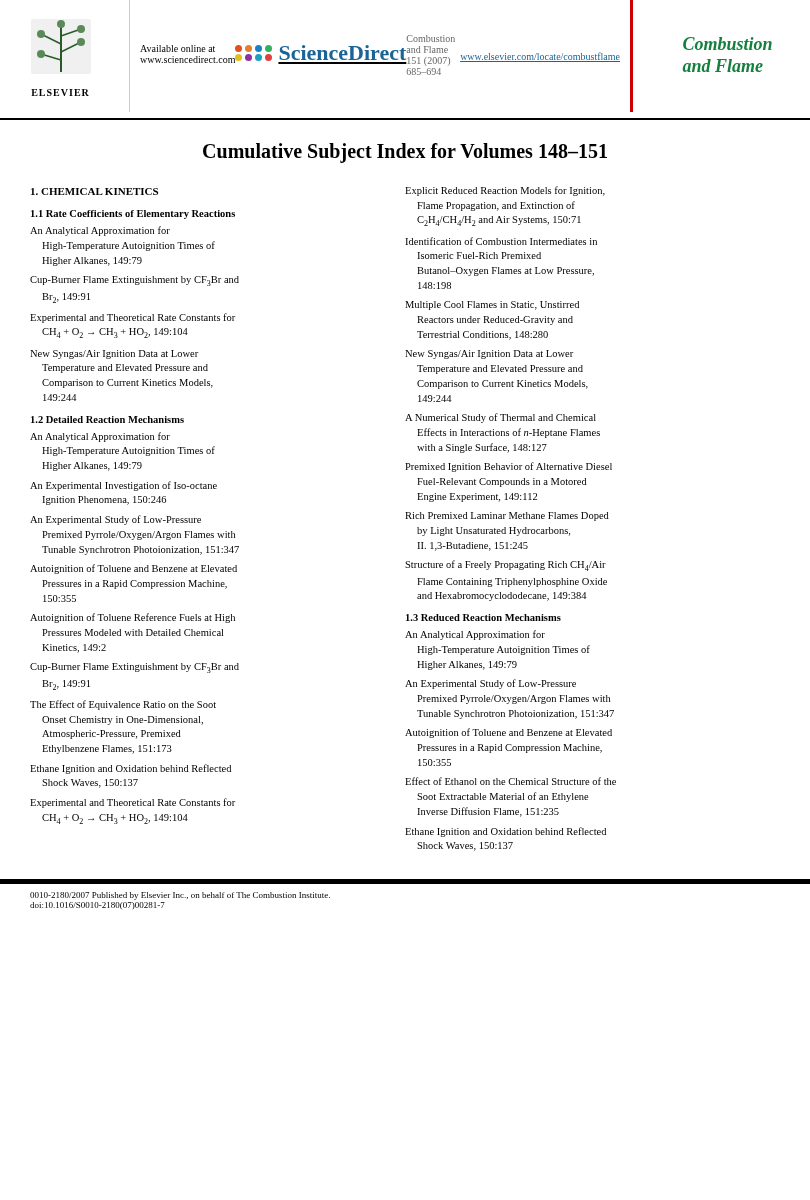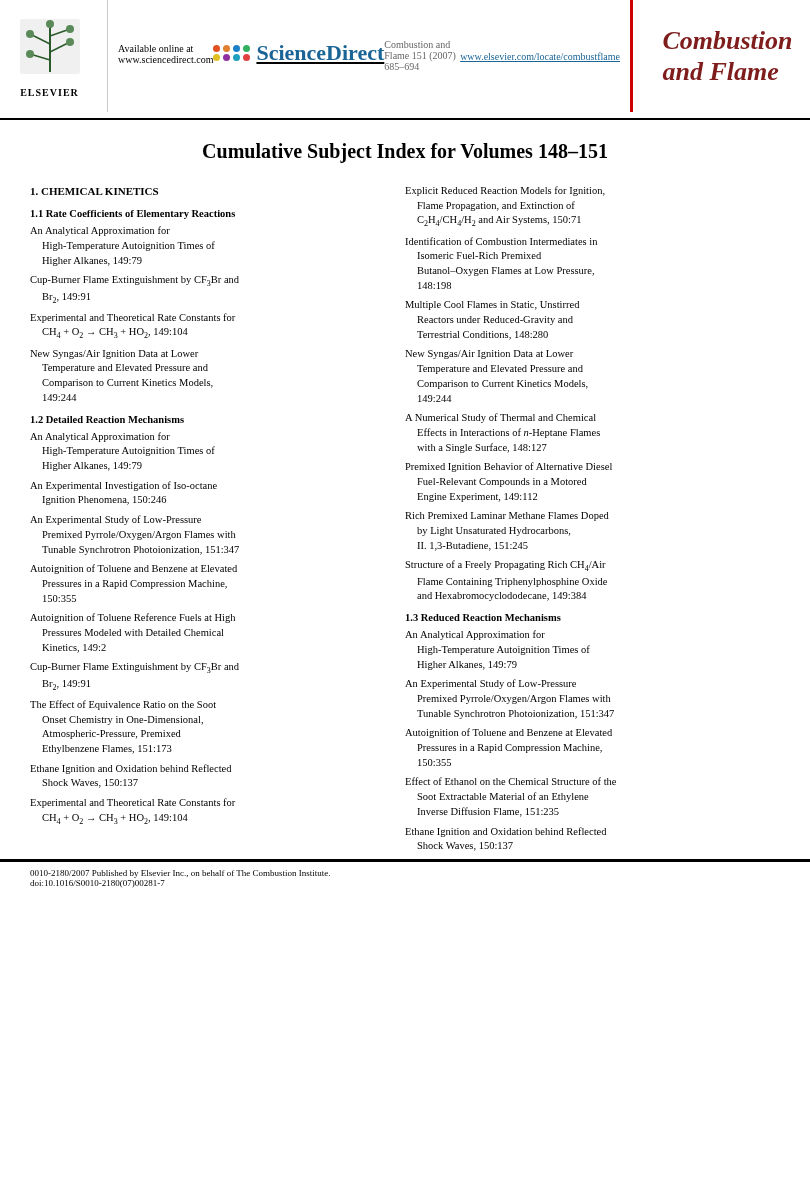--- a/index.html
+++ b/index.html
@@ -16,21 +16,21 @@
     .header {
       display: flex;
       align-items: stretch;
       border-bottom: 2px solid #000;
       padding-bottom: 6px;
       margin-bottom: 4px;
       height: 120px;
     }
 
     .header-elsevier {
-      width: 108px;
+      width: 130px;
       display: flex;
       flex-direction: column;
       align-items: center;
       justify-content: center;
       border-right: 1px solid #ccc;
       padding-right: 8px;
     }
 
     .elsevier-logo {
       width: 80px;
@@ -101,23 +101,23 @@
     .header-journal {
       width: 180px;
       display: flex;
       align-items: center;
       justify-content: center;
       border-left: 3px solid #c00;
       padding-left: 12px;
     }
 
     .journal-title {
-      font-size: 26px;
-      font-weight: bold;
-      color: #7f1d1d;
+      font-size: 18px;
+      font-weight: bold;
+      color: #15803d;
       line-height: 1.2;
       font-style: italic;
     }
 
     
     .main-title {
       text-align: center;
       font-size: 20px;
       font-weight: bold;
       margin: 18px 20px 20px 20px;
@@ -158,22 +158,23 @@
     .entry p {
       margin: 0;
     }
 
     .entry .indent {
       padding-left: 12px;
     }
 
     
     .footer {
+      margin-top: 20px;
       padding: 6px 30px;
-      border-top: 3px solid #000000;
+      border-top: 5px solid #000000;
       font-size: 9px;
       color: #000;
     }
     sub { font-size: 8px; }
   </style>
 </head>
 <body>
 
 <div class="header">
 

